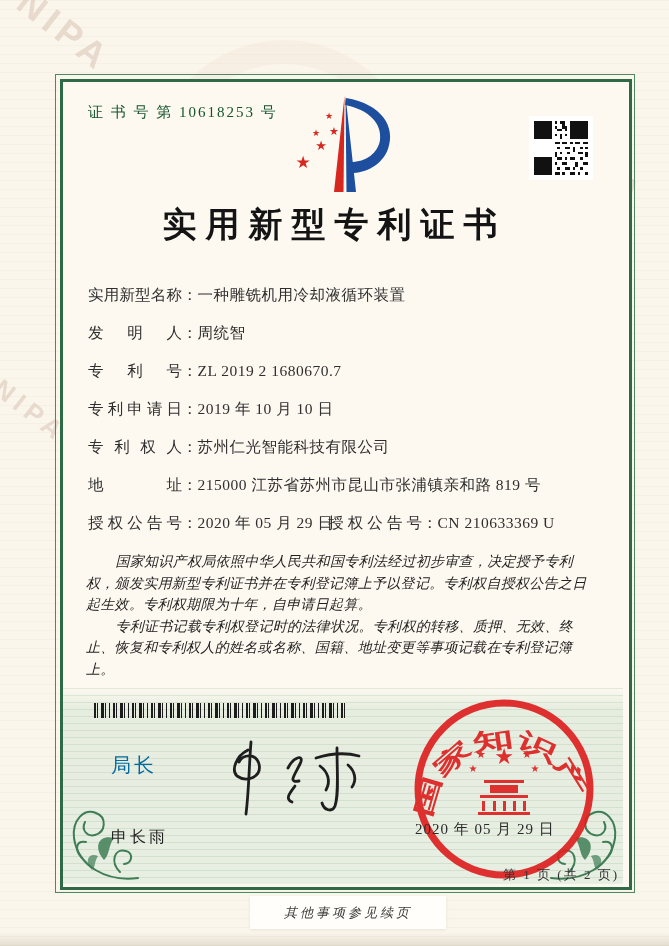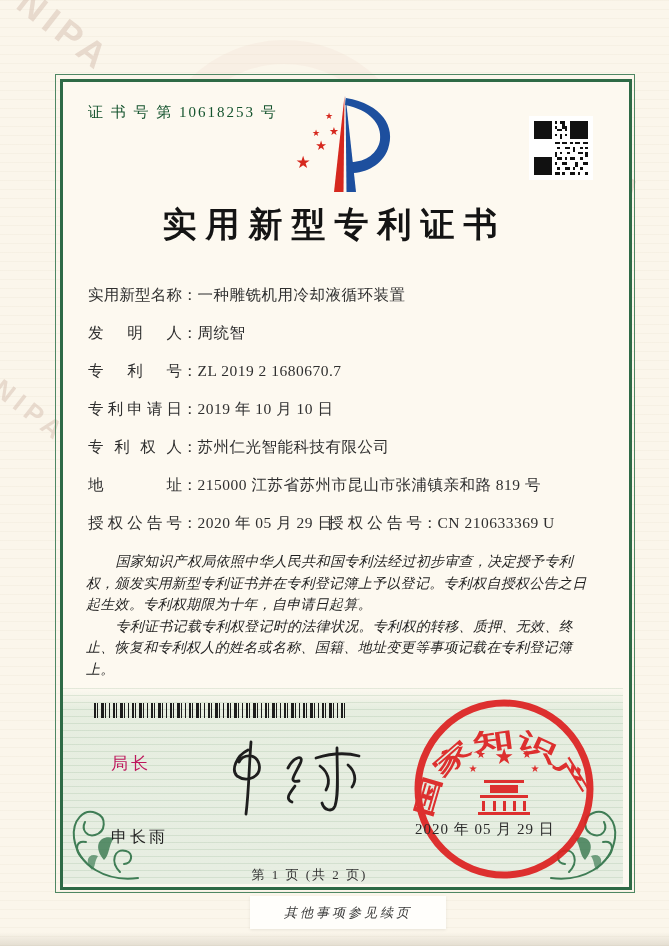--- a/index.html
+++ b/index.html
@@ -41,28 +41,28 @@
   .val{letter-spacing:0.5px;}
   .grant-right{position:absolute;left:240px;top:0;}
   .grant-row{position:relative;}
 
   .paras{position:absolute;left:86px;top:551px;width:502px;font-size:14px;line-height:21.6px;color:#1f1f1f;font-style:italic;letter-spacing:0.3px;}
   .paras p{margin:0;text-indent:2.1em;}
 
   .barcode{position:absolute;left:94px;top:703px;width:252px;height:15px;
     background:repeating-linear-gradient(90deg,#1c1c1c 0 2px,rgba(0,0,0,0) 2px 3px,#1c1c1c 3px 4px,rgba(0,0,0,0) 4px 7px,#1c1c1c 7px 10px,rgba(0,0,0,0) 10px 11px,#1c1c1c 11px 12px,rgba(0,0,0,0) 12px 15px,#1c1c1c 15px 16px,rgba(0,0,0,0) 16px 19px);}
 
-  .signer-title{position:absolute;left:111px;top:752px;font-size:17px;color:#be185d;font-family:"Liberation Sans","DejaVu Sans",sans-serif;letter-spacing:3px;text-align:center;}
+  .signer-title{position:absolute;left:111px;top:752px;font-size:20px;color:#0369a1;font-family:"Liberation Sans","DejaVu Sans",sans-serif;letter-spacing:3px;text-align:center;}
   .signer-name{position:absolute;left:111px;top:784px;font-size:16px;color:#222;font-family:"Liberation Sans","DejaVu Sans",sans-serif;letter-spacing:3px;margin-top:43px;}
   .signature{position:absolute;left:218px;top:736px;}
 
   .seal{position:absolute;left:409px;top:692px;}
   .seal-date{position:absolute;left:415px;top:820px;width:170px;font-size:15px;color:#2b2b2b;letter-spacing:1px;white-space:nowrap;}
 
-  .page-indicator{position:absolute;left:0;top:866px;width:619px;text-align:center;font-size:13px;color:#333;letter-spacing:2px;}
+  .page-indicator{position:absolute;left:0;top:866px;width:619px;text-align:right;font-size:13px;color:#333;letter-spacing:2px;}
   .cont-note-box{position:absolute;left:250px;top:896px;width:196px;height:33px;background:#fffefb;box-shadow:0 1px 3px rgba(0,0,0,0.08);}
   .cont-note{width:100%;text-align:center;line-height:33px;font-size:13px;color:#3c3c3c;letter-spacing:3px;font-style:italic;}
 
   .orn{position:absolute;}
   .orn-right{transform:scaleX(-1);}
 </style>
 </head>
 <body>
 
 <div class="page">

